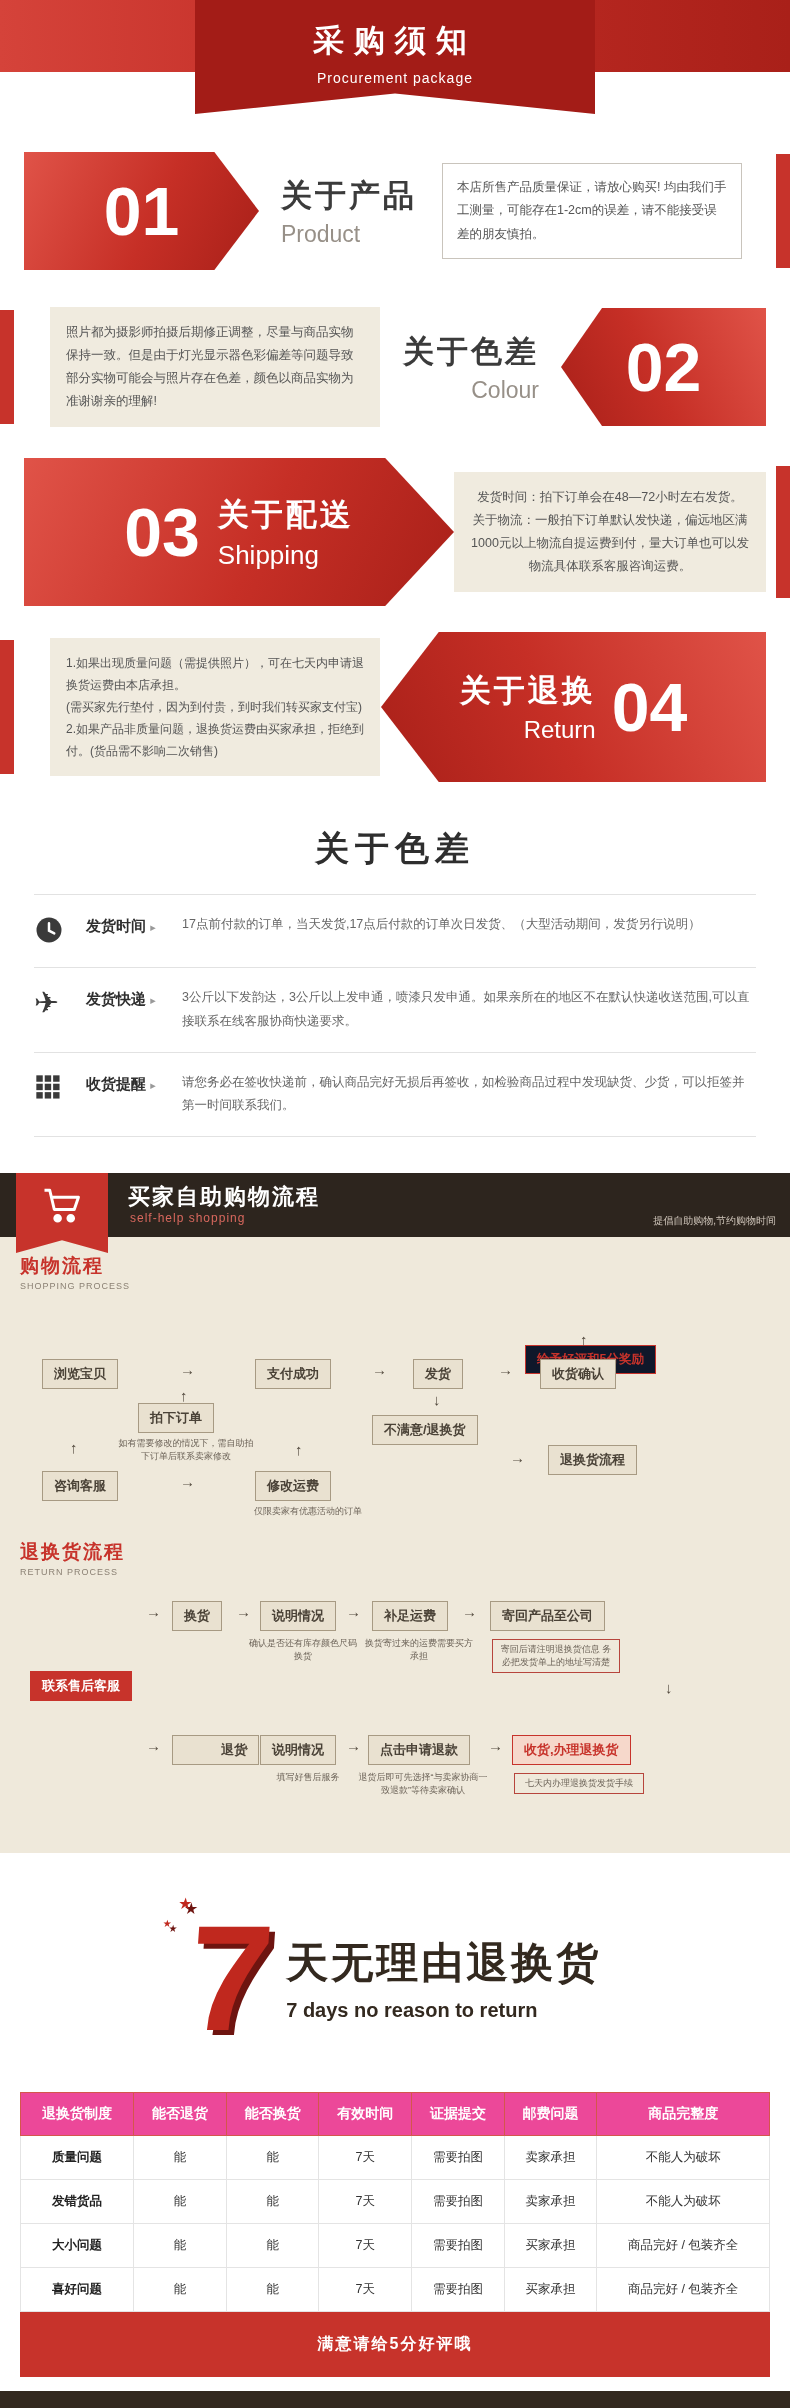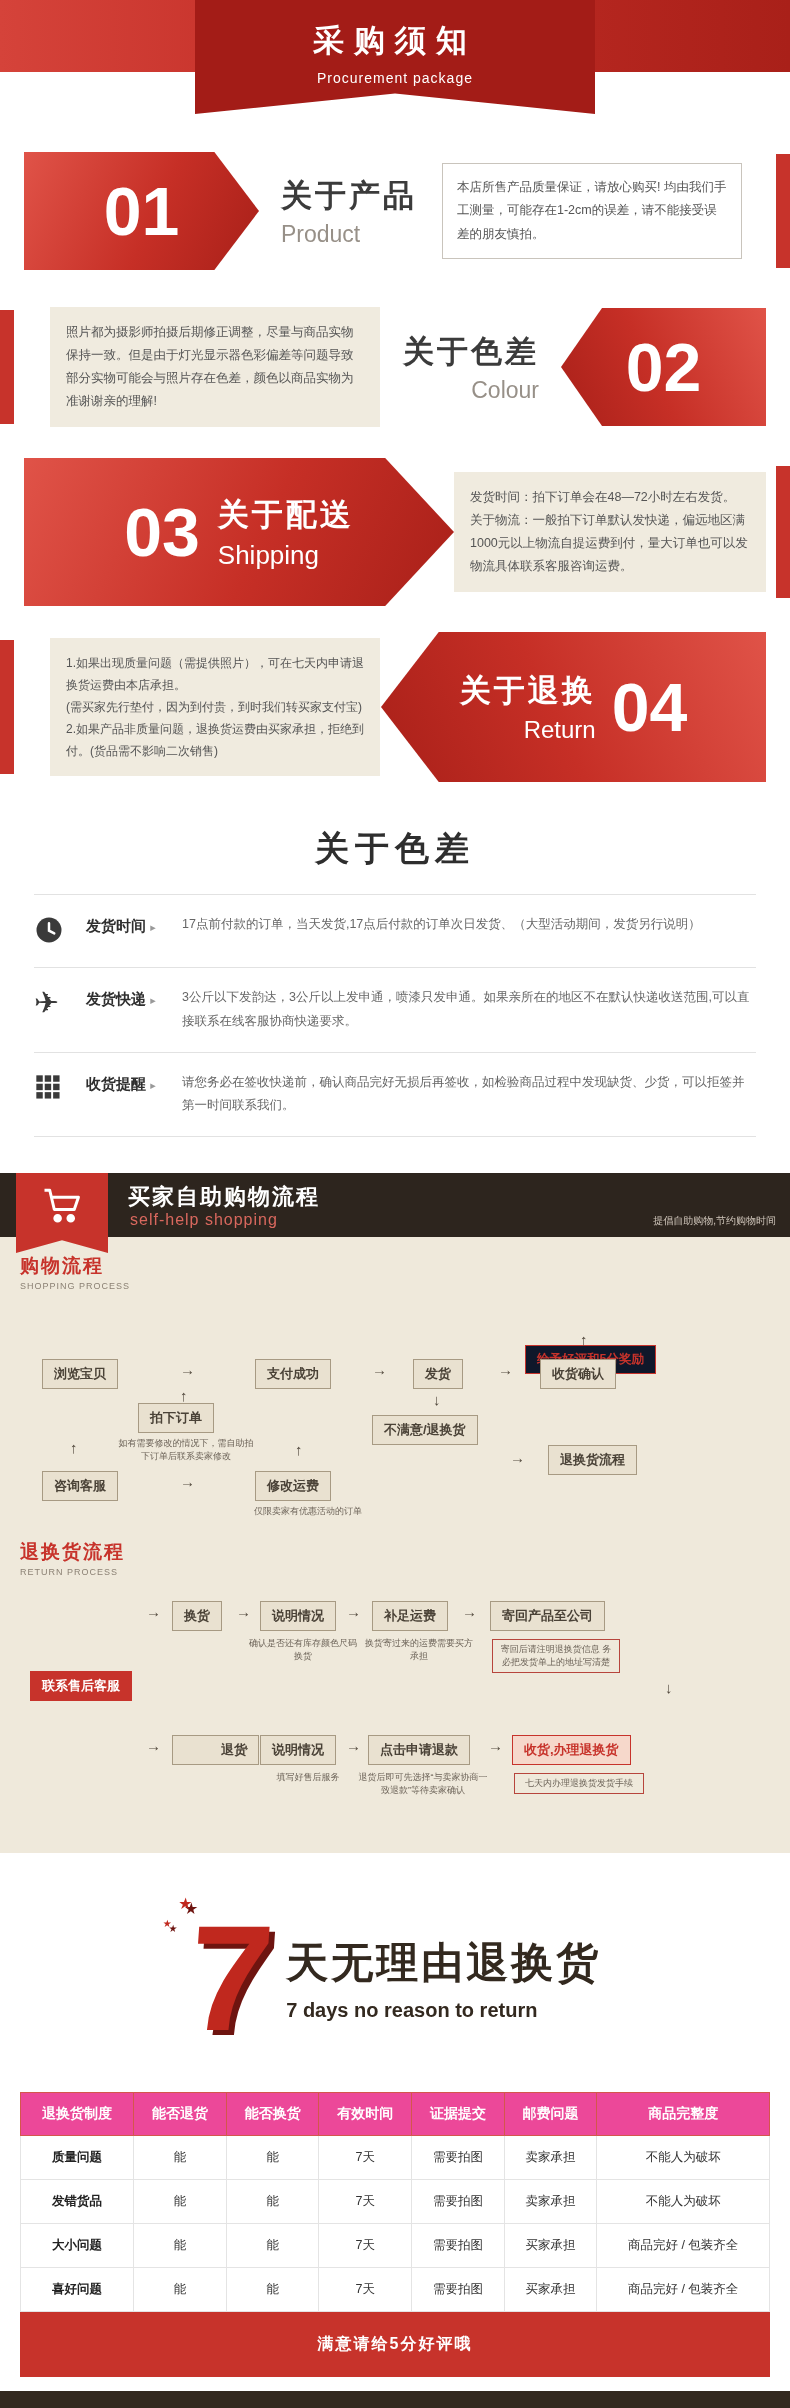--- a/index.html
+++ b/index.html
@@ -54,21 +54,21 @@
   .notice-label { width: 96px; font-size: 15px; font-weight: bold; color: #2f2f2f; padding-top: 4px; }
   .notice-caret { color:#999; font-size: 11px; }
   .notice-text { flex: 1; font-size: 12.5px; color: #666; line-height: 1.9; }
   .plane-glyph { font-size: 30px; color:#3a3a3a; line-height: 1; }
 
   
   .flow-header { position: relative; background: #2d251e; height: 64px; }
   .cart-ribbon { position:absolute; left: 16px; top: 0; width: 92px; height: 80px; background:#c7332b;
     clip-path: polygon(0 0,100% 0,100% 100%,50% 84%,0 100%); display:flex; align-items:flex-start; justify-content:center; padding-top: 12px; }
   .flow-title { position:absolute; left: 128px; top: 9px; color:#fff; font-size: 22px; font-weight: bold; letter-spacing: 2px; }
-  .flow-sub { position:absolute; left: 130px; top: 38px; color:#d9685e; font-size: 16px; letter-spacing: 1px; }
+  .flow-sub { position:absolute; left: 130px; top: 38px; color:#d9685e; font-size: 12px; letter-spacing: 1px; }
   .flow-note { position:absolute; right: 14px; bottom: 9px; color:#cfc5ba; font-size: 10px; }
   .flow-body { background: #efe9db; padding: 16px 20px 24px; }
   .proc-label { color:#c7332b; font-size: 19px; font-weight: bold; letter-spacing: 2px; }
   .proc-en { color:#8b8174; font-size: 9px; letter-spacing: 1px; margin-top: 2px; }
   .fchart { position: relative; height: 238px; margin-top: 10px; }
   .fchart.ret { height: 242px; }
   .fbox { position:absolute; background:#e9e1d0; border:1px solid #a79a83; padding: 5px 11px; font-size: 13px; font-weight: bold; color:#4a4237; white-space: nowrap; }
   .fbox.red-line { background:#0f172a; border-color:#c7332b; color:#c7332b; font-size: 12.5px; margin-top: 44px; }
   .fbox.red-solid { background:#c7332b; border-color:#c7332b; color:#fff; }
   .fbox.red-hl { background:#f6d8cb; border-color:#c7332b; color:#c7332b; }
@@ -135,21 +135,21 @@
 </div>
 
 <div class="sec">
   <div class="arrow arrow-r a3">
     <span class="big-num">03</span>
     <span>
       <span class="sec-title on-red" style="display:block;">关于配送</span>
       <span class="sec-en on-red" style="display:block;font-size:26px;">Shipping</span>
     </span>
   </div>
-  <div class="sec-text box-beige ml-auto" style="">
+  <div class="sec-text box-beige ml-auto" style="text-align:center;">
     <div>发货时间：拍下订单会在48—72小时左右发货。</div>
     <div>关于物流：一般拍下订单默认发快递，偏远地区满1000元以上物流自提运费到付，量大订单也可以发物流具体联系客服咨询运费。</div>
   </div>
   <div class="strip right"></div>
 </div>
 
 <div class="sec">
   <div class="strip left"></div>
   <div class="sec-text box-beige" style="margin-left:26px;font-size:12px;">
     <div>1.如果出现质量问题（需提供照片），可在七天内申请退换货运费由本店承担。</div>

